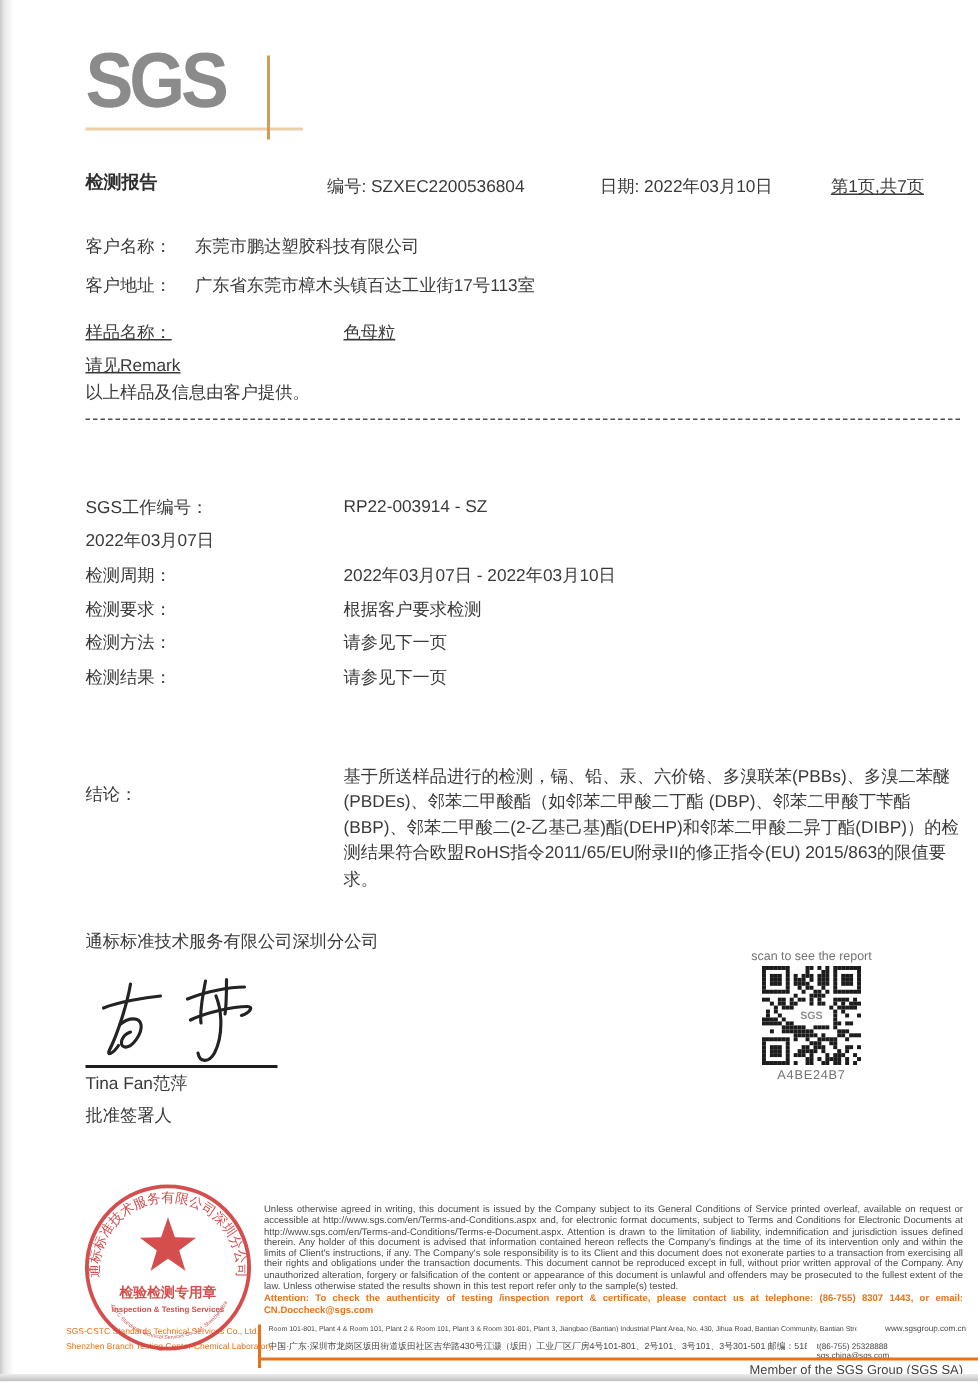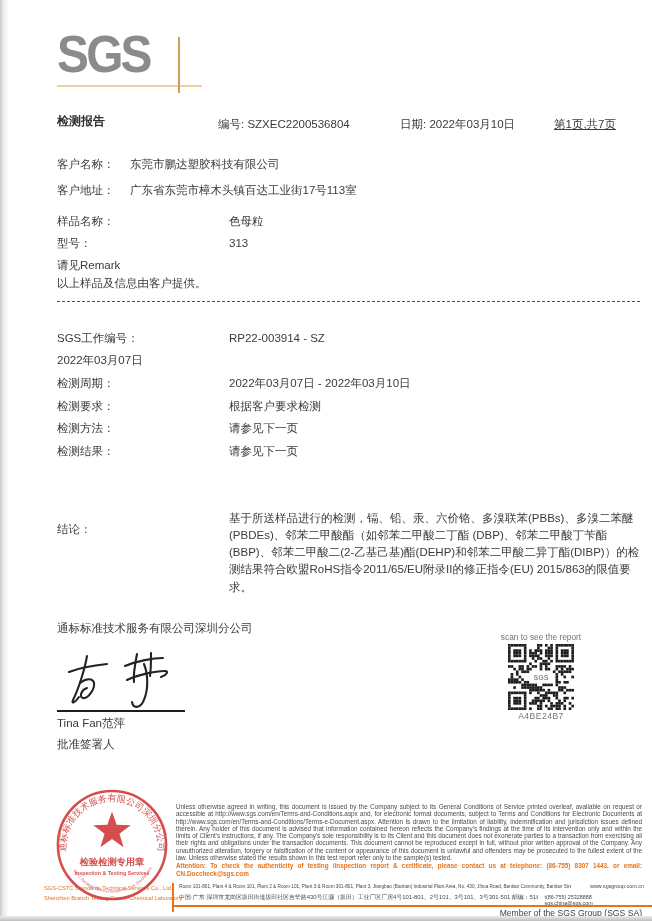--- a/index.html
+++ b/index.html
@@ -25,21 +25,21 @@
   .date-group{position:absolute;left:343px;top:2px;}
   .page-info{position:absolute;left:497px;top:2px;text-decoration:underline;}
 
   
   .row{display:flex;align-items:center;}
   .row .lbl{flex:none;}
   .client-block{position:absolute;left:57px;top:151px;width:583px;font-size:11.5px;}
   .client-block .row{height:26px;}
   .client-block .lbl{width:73px;}
   .client-gap{height:7px;}
-  .sample-rows .row{height:22px;}
+  .sample-rows .row{height:22px;text-decoration:underline;}
   .sample-rows .lbl{width:172px;}
   .client-note{height:18px;}
   .dash-sep{border-top:1.6px dashed #4f4f4f;margin-top:7px;width:583px;}
 
   .job-block{position:absolute;left:57px;top:327px;width:583px;font-size:11.5px;}
   .job-block .row{min-height:22.6px;}
   .job-block .lbl{width:172px;}
   .conclusion{width:411px;line-height:17.3px;margin-top:47px;}
 
   
@@ -103,24 +103,20 @@
     </div>
     <div class="row">
       <span class="lbl">客户地址：</span>
       <span>广东省东莞市樟木头镇百达工业街17号113室</span>
     </div>
     <div class="client-gap"></div>
     <div class="sample-rows">
       <div class="row">
         <span class="lbl">样品名称：</span>
         <span>色母粒</span>
-      </div>
-      <div class="row">
-        <span class="lbl">型号：</span>
-        <span>313</span>
       </div>
       <div class="row">
         <span>请见Remark</span>
       </div>
     </div>
     <div class="client-note">以上样品及信息由客户提供。</div>
     <div class="dash-sep"></div>
   </div>
 
   <div class="job-block">

